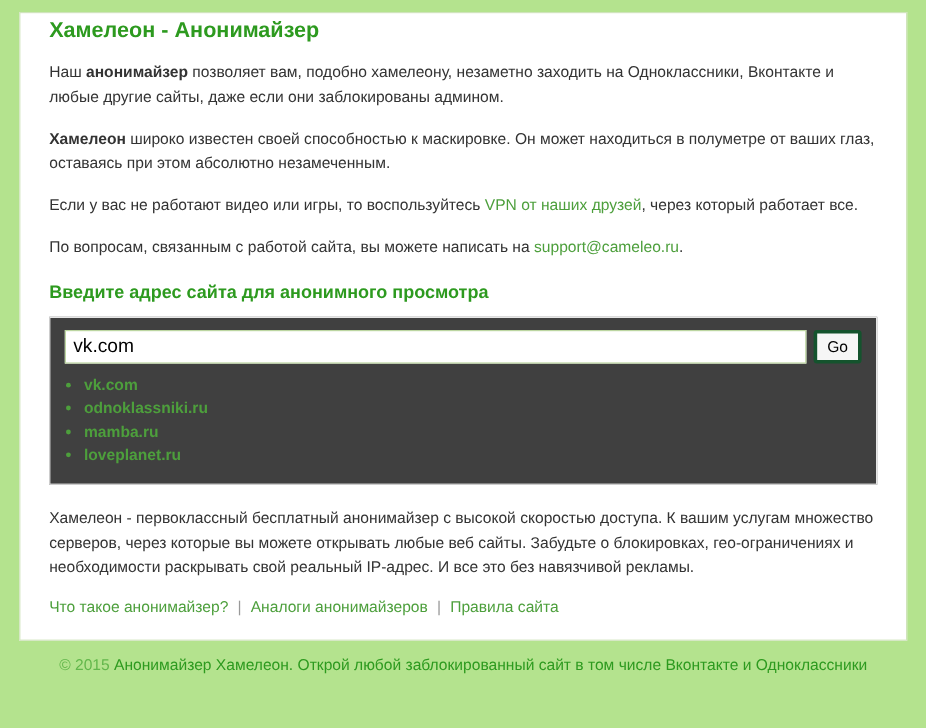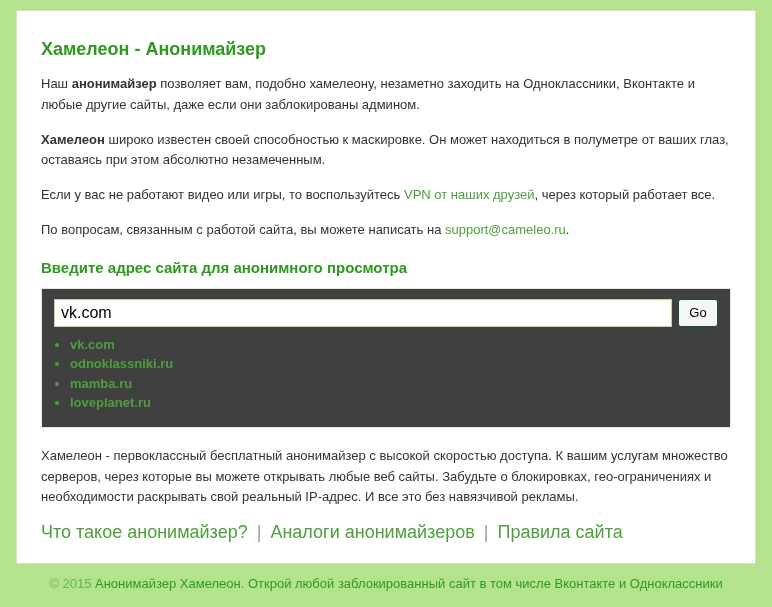--- a/index.html
+++ b/index.html
@@ -13,21 +13,21 @@
   .wrapper {
     width: 772px;
     height: 607px;
     box-sizing: border-box;
     background: #b4e38e;
     padding: 10px 16px 0;
   }
   .card {
     background: #fff;
     border: 1px solid #d0e4bc;
-    padding: 28px 24px 20px;
+    padding: 4px 24px 20px;
     box-sizing: border-box;
   }
   h2.title {
     color: #2d9a1f;
     font-size: 18px;
     font-weight: bold;
     margin: 0 0 14px;
   }
   p {
     margin: 0 0 14px;
@@ -61,39 +61,39 @@
     font-size: 16px;
     font-family: Verdana, Arial, sans-serif;
     padding: 4px 6px;
     border: 1px solid #bcd6a1;
     box-sizing: border-box;
     background: #fff;
   }
   .go-btn {
     width: 40px;
     font-size: 13px;
-    border: 1px solid #14532d;
+    border: 3px solid #14532d;
     background: #f6f6f6;
     cursor: pointer;
     border-radius: 3px;
   }
   ul.suggestions {
     margin: 4px 0 0 16px;
     padding: 0;
     list-style: disc;
     color: #4d9f3c;
   }
   ul.suggestions li {
     font-size: 13px;
     font-weight: bold;
     line-height: 1.5;
   }
   ul.suggestions li span { color: #4d9f3c; }
   .bottom-links {
-    font-size: 18px;
+    font-size: 13px;
     color: #999;
   }
   .bottom-links .sep { margin: 0 4px; color: #999; }
   .footer {
     color: #2d9a1f;
     font-size: 13px;
     text-align: center;
     padding: 12px 0 8px;
   }
   .footer .year { opacity: .6; }

